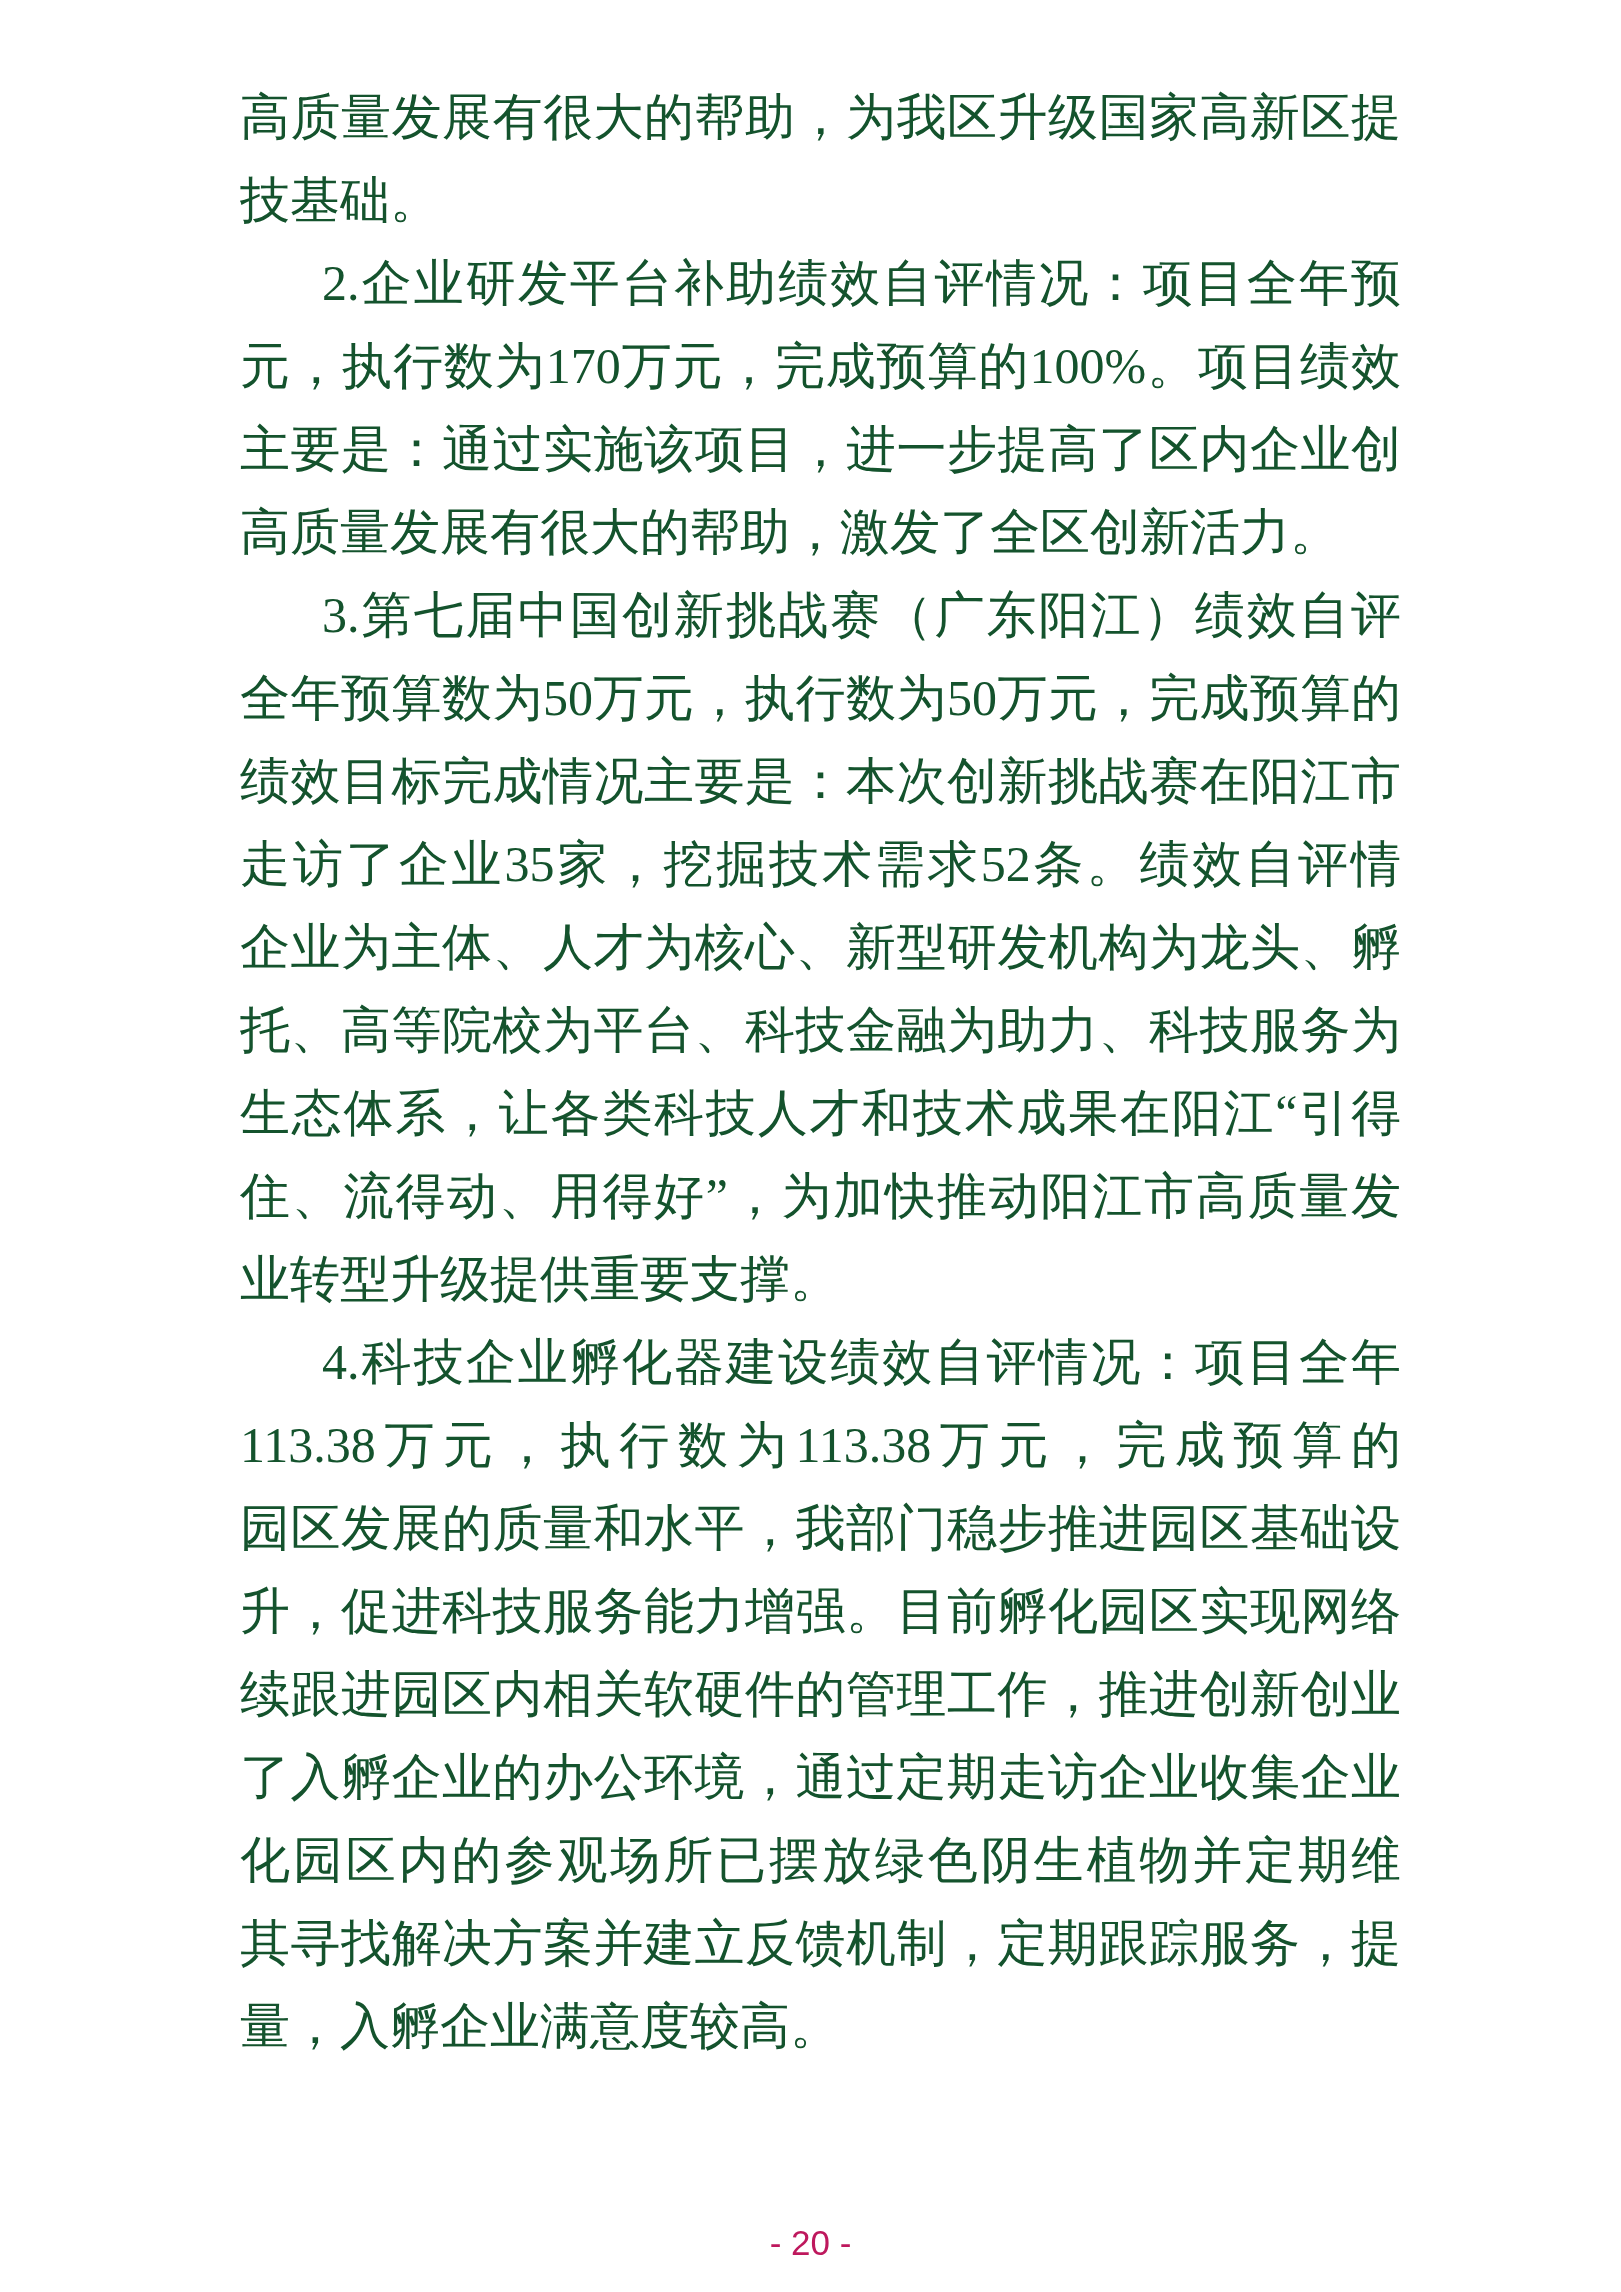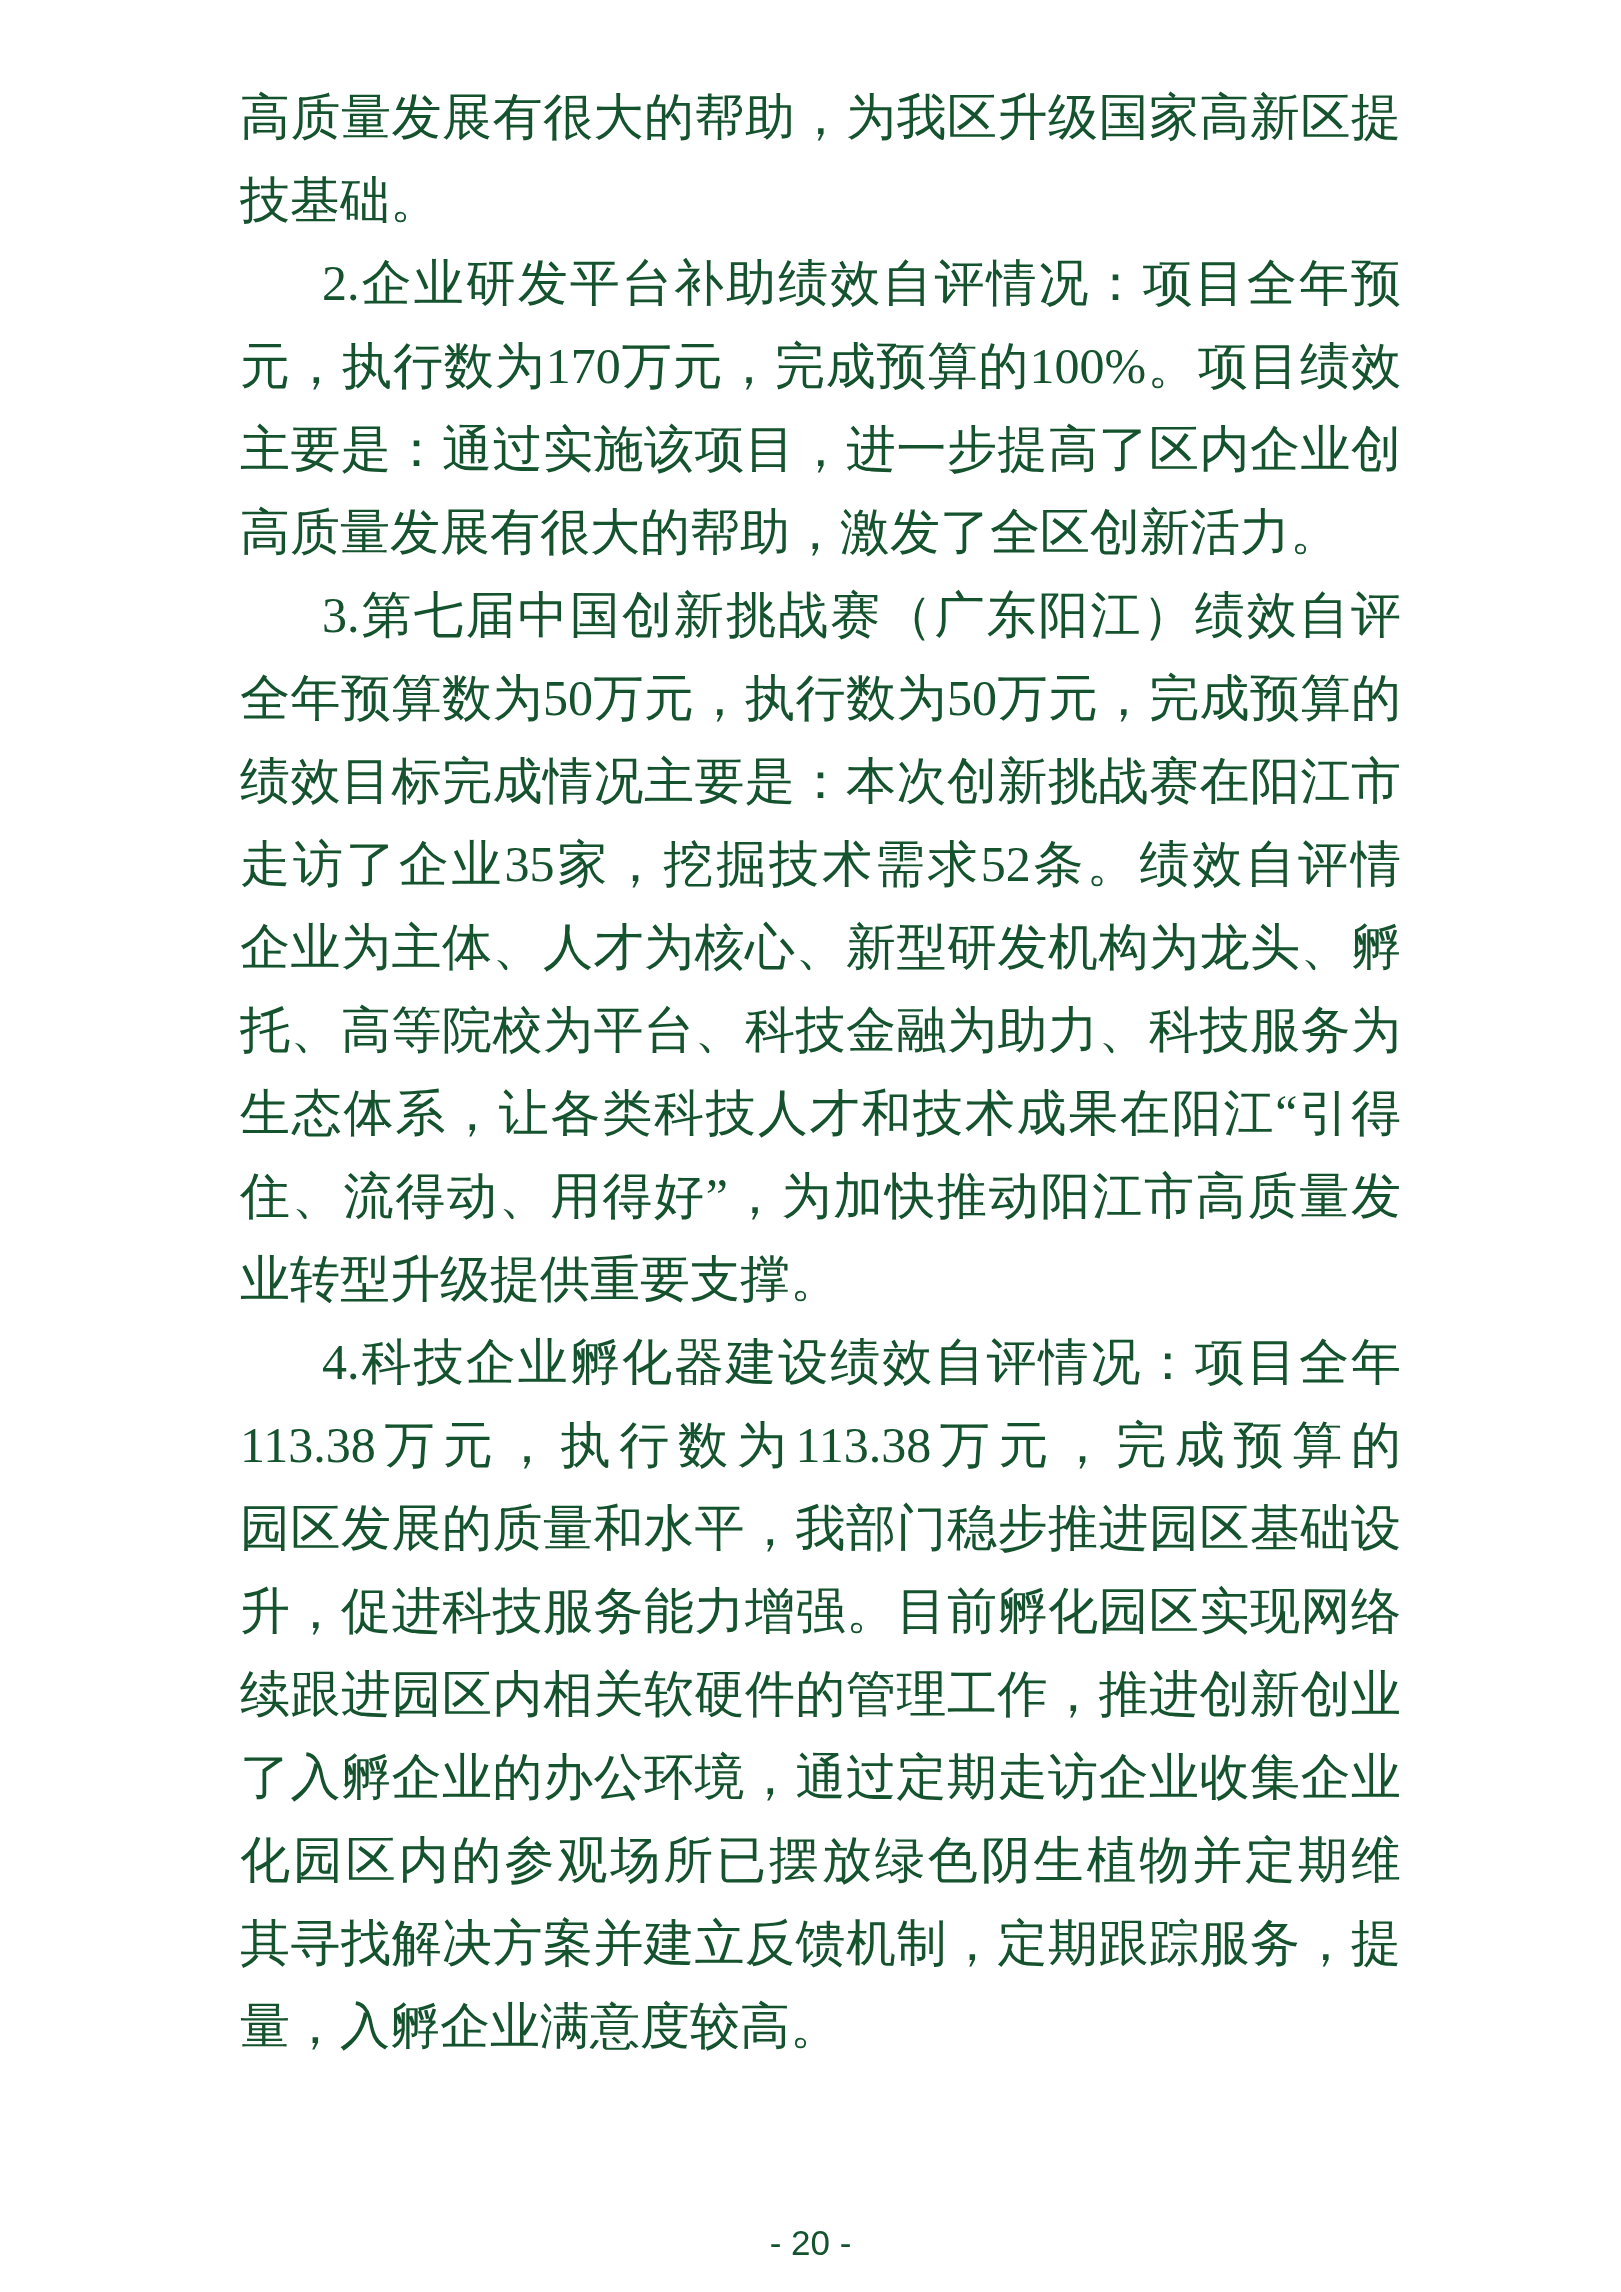--- a/index.html
+++ b/index.html
@@ -42,21 +42,21 @@
   }
   .page-number {
     position: absolute;
     top: 2221px;
     left: 0;
     width: 100%;
     text-align: center;
     font-family: "Liberation Sans", "DejaVu Sans", sans-serif;
     font-size: 35px;
     line-height: 43px;
-    color: #14532d;
+    color: #be185d;
   }
 </style>
 </head>
 <body>
 
 <div class="page">
   <div class="text-block" id="text-block">
       <div class="text-line">高质量发展有很大的帮助，为我区升级国家高新区提供重要的科</div>
       <div class="text-line para-end">技基础。</div>
       <div class="text-line para-indent">2.企业研发平台补助绩效自评情况：项目全年预算数为170万</div>

